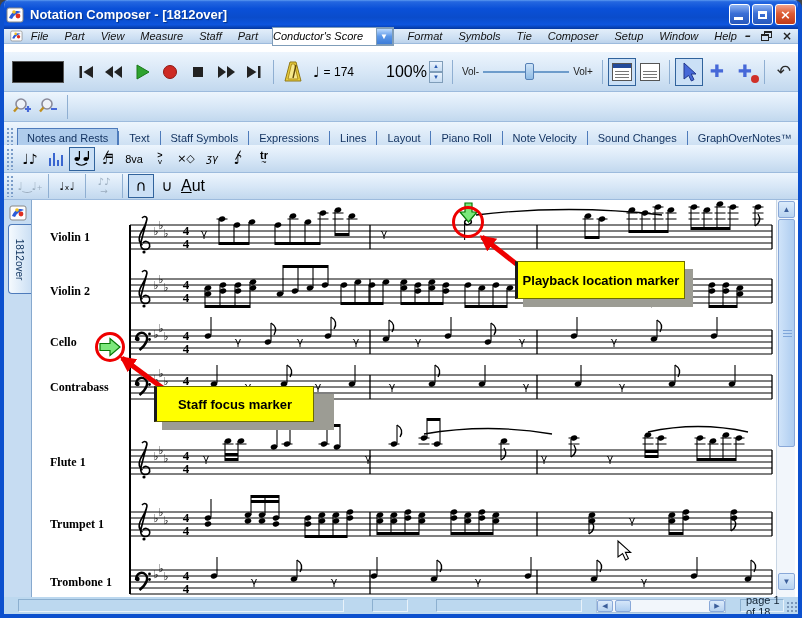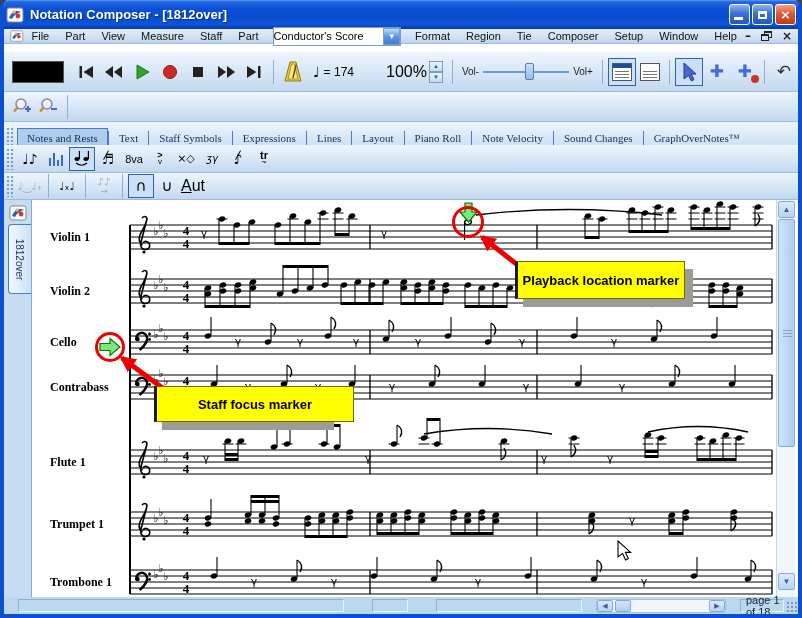--- a/index.html
+++ b/index.html
@@ -18,38 +18,38 @@
   .tb-btn{width:21px;height:21px;border-radius:3px;margin-left:2px;border:1px solid #fff;
     display:flex;align-items:center;justify-content:center;position:relative;
     background:linear-gradient(180deg,#8FB4F2 0%,#3B6FD6 45%,#2758BC 100%);}
   .tb-btn.close{background:linear-gradient(180deg,#F2A38C 0%,#DD5B33 45%,#C03A18 100%);}
   .glyph-min{position:absolute;left:4px;bottom:4px;width:9px;height:3px;background:#fff;}
   .glyph-max{width:9px;height:8px;border:2px solid #fff;border-top-width:3px;}
   .glyph-close{color:#fff;font-weight:bold;font-size:13px;line-height:1;font-family:"DejaVu Sans",sans-serif;}
   
   .menubar{position:absolute;left:0;top:29px;width:794px;height:15px;
     background:linear-gradient(180deg,#E3EEFA 0%,#CBDEF2 70%,#BCD2EA 100%);
-    display:flex;align-items:center;font-size:11px;color:#111;border-bottom:1px solid #9DBBDD;}
+    display:flex;align-items:center;font-size:11px;color:#111;border-bottom:1px solid #9DBBDD;font-style:italic;}
   .menu-item{padding:3px 8px;cursor:default;}
   .combo{width:152px;height:19px;background:#fff;border:1px solid #7F9DB9;display:flex;align-items:center;margin:0 6px;}
   .combo-text{flex:1;font-size:11px;color:#000;white-space:nowrap;overflow:hidden;}
   .combo-btn{width:17px;height:17px;background:linear-gradient(180deg,#BDDBFF 0%,#5A96E8 50%,#3C7CD8 100%);
     border:1px solid #7F9DB9;display:flex;align-items:center;justify-content:center;color:#fff;font-size:8px;}
   .mdi-ctrls{margin-left:auto;display:flex;align-items:center;margin-right:6px;gap:10px;color:#222;}
   .mdi-g{font-size:12px;font-weight:bold;line-height:1;font-family:"DejaVu Sans",sans-serif;}
   .restore-ico{position:relative;width:11px;height:10px;display:inline-block;}
   .restore-ico i{position:absolute;display:block;border:1px solid #222;border-top-width:2px;width:8px;height:7px;background:transparent;}
   .restore-ico i.b{left:0;bottom:0;background:#cfe0f4;}
   .restore-ico i.t{right:0;top:0;}
   
   .toolbar{position:absolute;left:0;width:794px;display:flex;align-items:center;
     background:linear-gradient(180deg,#EDF5FD 0%,#D6E6F6 55%,#C2D8EE 100%);border-bottom:1px solid #9DBBDD;}
   .tb1{top:52px;height:40px;}
   .tb2{top:92px;height:30px;}
-  .tabbar{top:122px;height:32px;font-family:Liberation Serif, serif;}
+  .tabbar{top:122px;height:32px;}
   .tb3{top:145px;height:28px;}
   .tb4{top:173px;height:27px;}
   .sep{width:1px;height:24px;background:#8FAFD2;margin:0 5px;flex:none;}
   .handle{width:7px;height:22px;margin:0 4px 0 2px;flex:none;
     background-image:radial-gradient(circle,#7A9CC8 1px,transparent 1.2px);background-size:4px 4px;}
   .display{width:52px;height:22px;background:#000;border:1px solid #555;margin:0 8px;flex:none;}
   .t-btn{width:28px;height:28px;display:flex;align-items:center;justify-content:center;flex:none;cursor:default;border:1px solid transparent;}
   .t-btn.small{width:26px;height:24px;}
   .t-btn.pressed{background:#CBE0F6;border:1px solid #31639C;}
   .mus{font-family:"DejaVu Sans",sans-serif;font-size:14px;color:#000;line-height:1;}
@@ -155,21 +155,21 @@
         <span class="menu-item">Measure</span>
         <span class="menu-item">Staff</span>
         <span class="menu-item">Part</span>
       </span>
     <div class="combo">
       <span class="combo-text">Conductor's Score</span>
       <span class="combo-btn">▼</span>
     </div>
     <span id="menu-right" style="display:flex">
         <span class="menu-item">Format</span>
-        <span class="menu-item">Region</span>
+        <span class="menu-item">Symbols</span>
         <span class="menu-item">Tie</span>
         <span class="menu-item">Composer</span>
         <span class="menu-item">Setup</span>
         <span class="menu-item">Window</span>
         <span class="menu-item">Help</span>
       </span>
     <span class="mdi-ctrls">
       <span class="mdi-g">–</span>
       <span class="restore-ico">
           <i class="t"></i>
@@ -940,21 +940,21 @@
         </div>
       <div class="vs-btn" style="top:373px">▼</div>
     </div>
   </div>
 
   <div class="callout-shadow" style="left:519px;top:269px;width:170px;height:38px"></div>
   <div class="callout" style="left:511px;top:261px;width:170px;height:38px">
     <span>Playback location marker</span>
   </div>
   <div class="callout-shadow" style="left:158px;top:394px;width:172px;height:36px"></div>
-  <div class="callout" style="left:150px;top:386px;width:200px;height:36px">
+  <div class="callout" style="left:150px;top:386px;width:160px;height:36px">
     <span>Staff focus marker</span>
   </div>
 
   <div class="main" style="top:597px;height:17px;background:transparent">
     <div class="statusbar" style="top:0">
       <div class="sb-panel" style="width:326px"></div>
       <div class="sb-panel" style="width:36px"></div>
       <div class="sb-panel" style="width:146px"></div>
       <div class="hscroll">
         <div class="hs-btn" style="left:0">◀</div>

